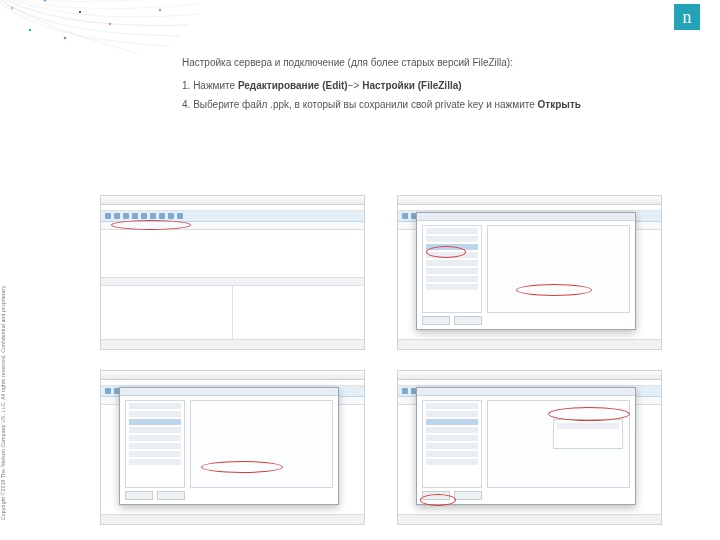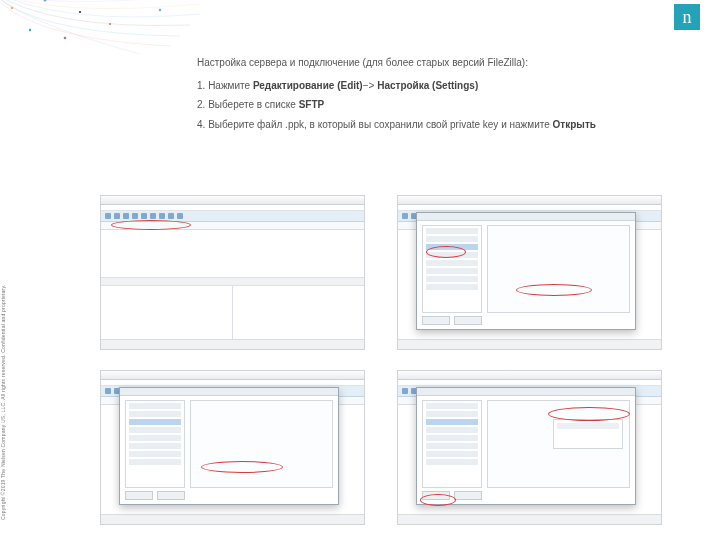--- a/index.html
+++ b/index.html
@@ -40,21 +40,21 @@
     transform: rotate(-90deg);
     transform-origin: left bottom;
     font-size: 5px;
     color: #7a7a7a;
     letter-spacing: 0.2px;
     white-space: nowrap;
   }
 
   .content {
     position: absolute;
-    left: 197px;
+    left: 182px;
     top: 56px;
     width: 490px;
     font-size: 10px;
     color: #555;
     line-height: 1.45;
   }
   .content .title { font-size: 10px; color: #555; margin-bottom: 8px; }
   .content .step { margin-bottom: 5px; }
   .content b { color: #444; font-weight: bold; }
 
@@ -190,25 +190,21 @@
 
 <div class="logo">n</div>
 
 <div class="copyright">Copyright ©2019 The Nielsen Company US, LLC. All rights reserved. Confidential and proprietary.</div>
 
 <div class="content">
   <div class="title">Настройка сервера и подключение (для более старых версий FileZilla):</div>
 
   <div class="step">
     <span>1.</span>
-    <span>Нажмите </span><b>Редактирование (Edit)</b><span>−&gt; </span><b>Настройка (Settings)</b>
-  </div>
-  <div class="step">
-    <span>2.</span>
-    <span>Выберете в списке </span><b>SFTP</b>
+    <span>Нажмите </span><b>Редактирование (Edit)</b><span>−&gt; </span><b>Настройки (FileZilla)</b>
   </div>
   <div class="step">
     <span>4.</span>
     <span>Выберите файл .ppk, в который вы сохранили свой private key и нажмите </span><b>Открыть</b>
   </div>
 </div>
 
 <div class="shots">
 
   <div class="shot s1">

